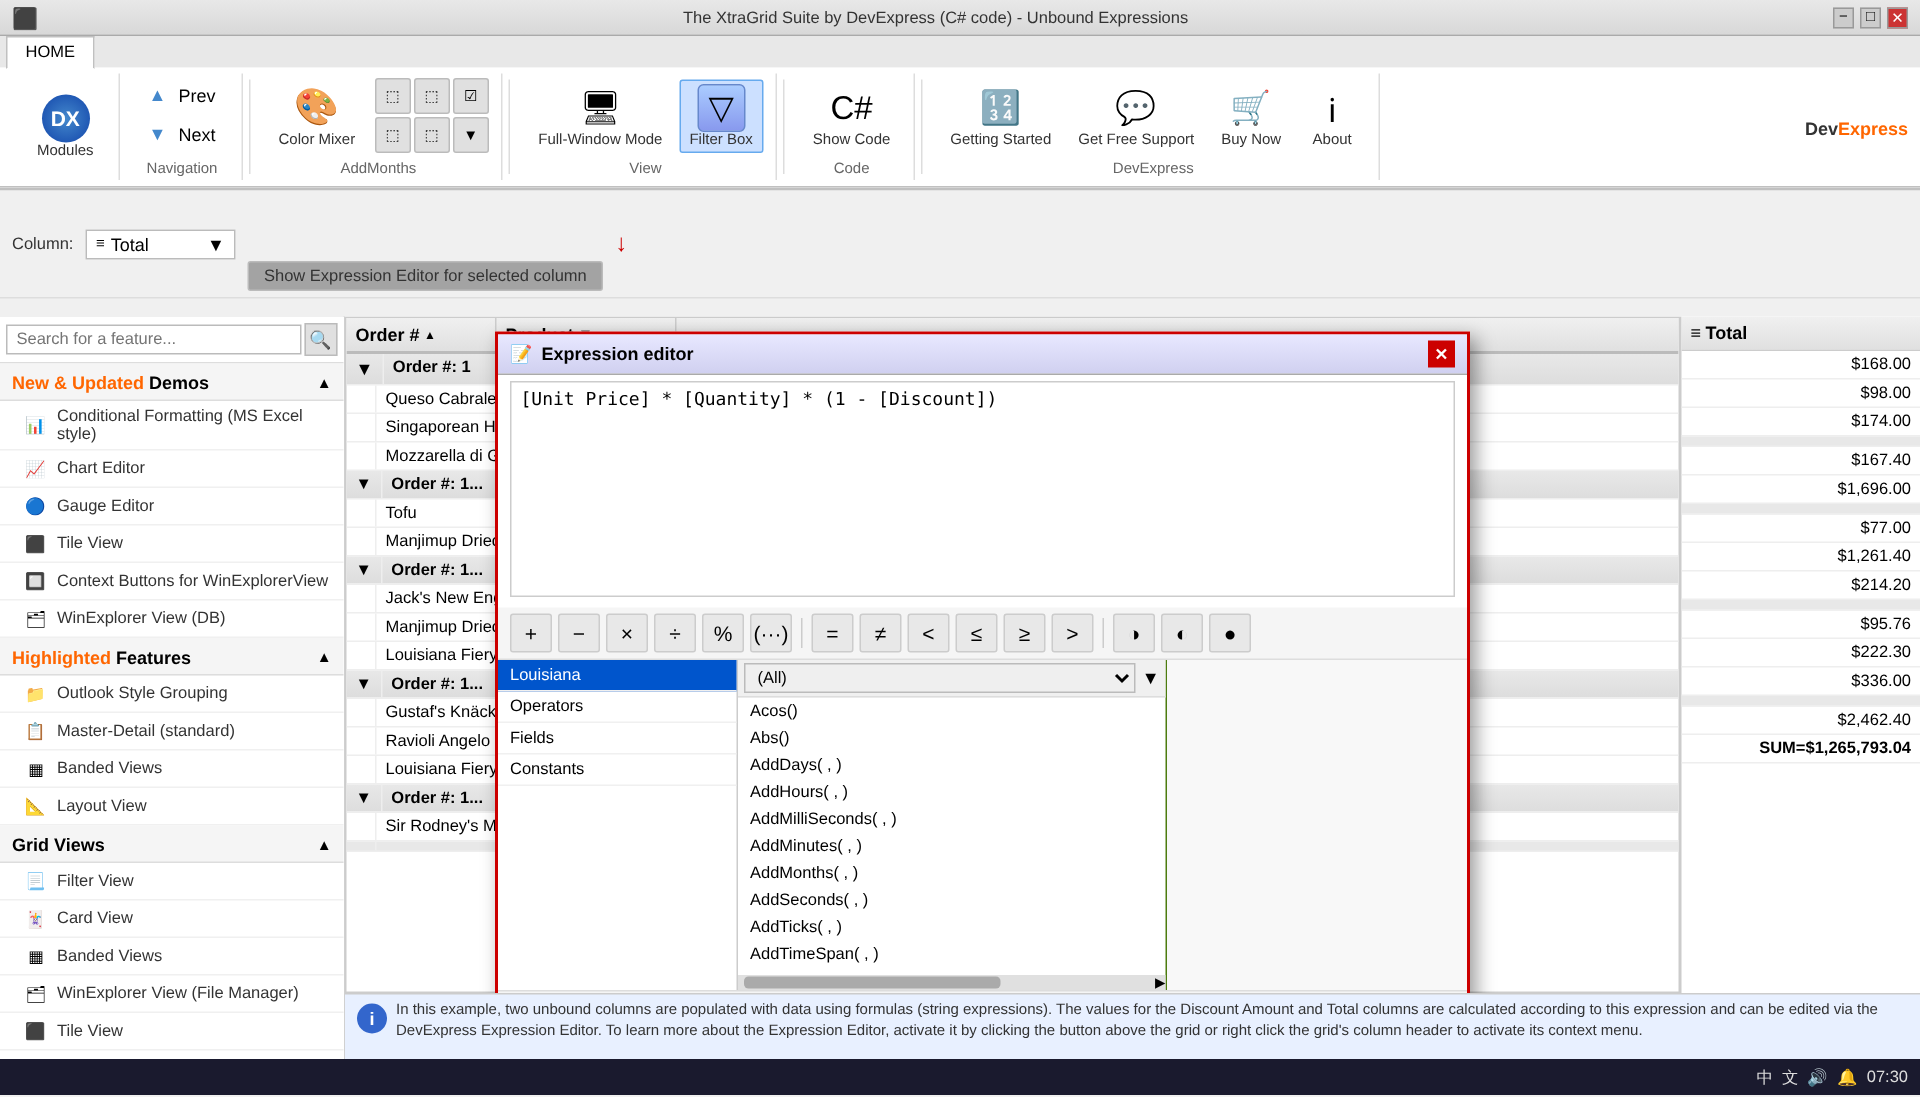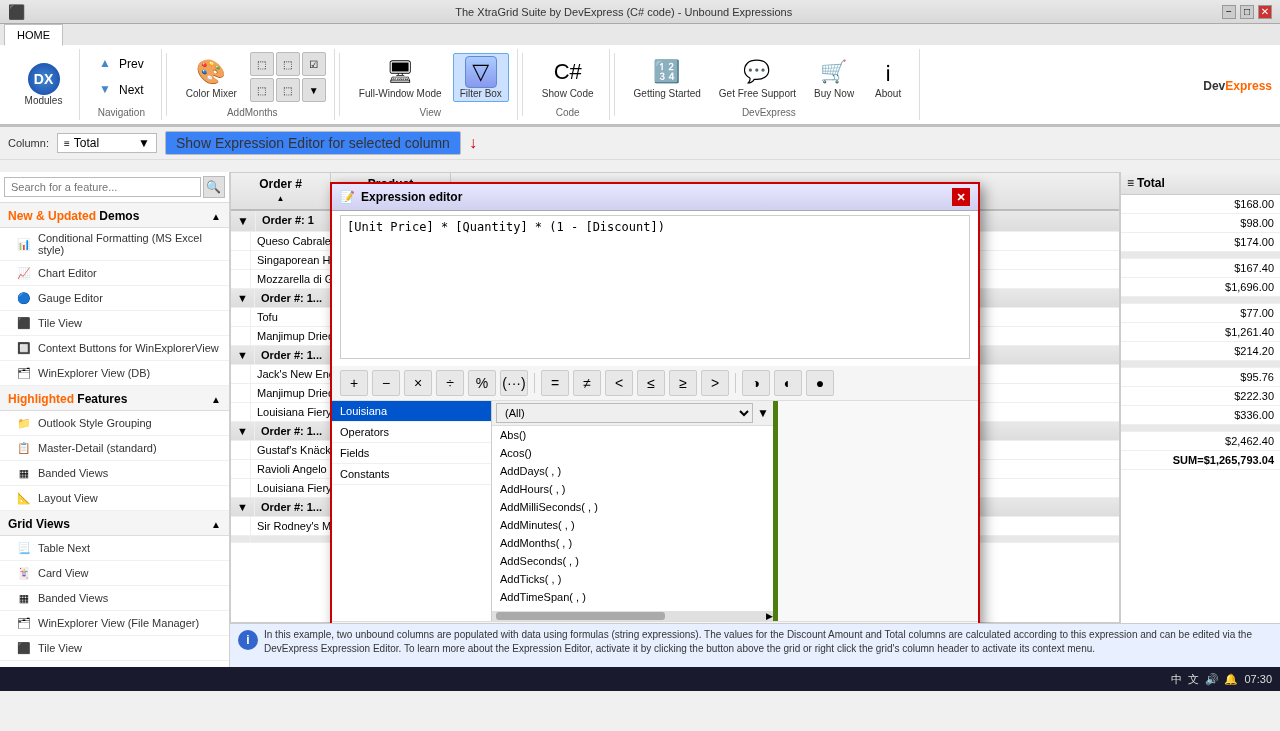--- a/index.html
+++ b/index.html
@@ -65,27 +65,27 @@
     .sidebar-item-icon { width: 16px; height: 16px; display: flex; align-items: center; justify-content: center; font-size: 11px; flex-shrink: 0; }
     .sidebar-item-text { font-size: 11px; color: #333; }
 
     
     .content-area { flex: 1; display: flex; flex-direction: column; background: #f5f5f5; overflow: hidden; }
 
     
     .column-bar { display: flex; align-items: center; gap: 8px; padding: 4px 8px; background: #f0f0f0; border-bottom: 1px solid #ddd; }
     .column-label { font-size: 11px; color: #333; }
     .column-select { display: flex; align-items: center; border: 1px solid #bbb; background: #fff; padding: 2px 6px; gap: 4px; cursor: pointer; min-width: 100px; }
-    .show-editor-btn { background: #3b82f6; border: 1px solid #bbb; padding: 3px 10px; font-size: 14px; cursor: pointer; color: #333; border-radius: 2px; }
+    .show-editor-btn { background: #a3a3a3; border: 1px solid #bbb; padding: 3px 10px; font-size: 11px; cursor: pointer; color: #333; border-radius: 2px; margin-top: 43px; }
 
     
     .grid-area { flex: 1; display: flex; overflow: hidden; position: relative; }
     .grid-table { flex: 1; overflow: auto; background: #fff; border: 1px solid #ccc; }
     .grid-header { display: flex; background: linear-gradient(to bottom, #f0f0f0, #e0e0e0); border-bottom: 2px solid #bbb; }
-    .grid-header-cell { padding: 4px 6px; font-size: 11px; font-weight: bold; border-right: 1px solid #ccc; min-width: 80px; display: flex; align-items: center; gap: 3px; flex-direction: column; }
+    .grid-header-cell { padding: 4px 6px; font-size: 11px; font-weight: bold; border-right: 1px solid #ccc; min-width: 80px; display: flex; align-items: center; gap: 3px; }
     .grid-row { display: flex; border-bottom: 1px solid #eee; }
     .grid-row.group { background: linear-gradient(to bottom, #e8e8e8, #ddd); font-weight: bold; }
     .grid-cell { padding: 3px 6px; font-size: 11px; border-right: 1px solid #eee; min-width: 80px; overflow: hidden; text-overflow: ellipsis; white-space: nowrap; }
 
     
     .right-panel { width: 160px; background: #fff; border-left: 1px solid #ccc; overflow-y: auto; }
     .right-panel-header { background: linear-gradient(to bottom, #f0f0f0, #e0e0e0); padding: 4px 6px; font-size: 11px; font-weight: bold; border-bottom: 1px solid #ccc; display: flex; align-items: center; gap: 3px; }
     .right-cell { padding: 3px 6px; font-size: 11px; border-bottom: 1px solid #eee; text-align: right; }
     .right-cell.bold { font-weight: bold; padding-left: 40px; }
 
@@ -102,21 +102,21 @@
     .dialog-close { width: 18px; height: 18px; background: #cc0000; color: #fff; border: none; cursor: pointer; font-size: 11px; font-weight: bold; display: flex; align-items: center; justify-content: center; }
     .dialog-expr { width: 100%; height: 144px; border: 1px solid #ccc; resize: none; padding: 4px 6px; font-size: 12px; font-family: monospace; }
     .dialog-toolbar { display: flex; align-items: center; gap: 4px; padding: 4px 8px; background: #f5f5f5; border-bottom: 1px solid #ddd; flex-wrap: wrap; }
     .expr-btn { width: 28px; height: 26px; background: #e8e8e8; border: 1px solid #ccc; cursor: pointer; font-size: 14px; display: flex; align-items: center; justify-content: center; border-radius: 2px; }
     .expr-sep { width: 1px; height: 20px; background: #ccc; margin: 0 2px; }
 
     .dialog-body { display: flex; gap: 0; height: 220px; }
     .dialog-left { width: 160px; border-right: 1px solid #ccc; }
     .dialog-left-item { padding: 4px 8px; font-size: 11px; cursor: pointer; border-bottom: 1px solid #f0f0f0; }
     .dialog-left-item.selected { background: #0055cc; color: #fff; }
-    .dialog-mid { flex: 1; border-right: 5px solid #4d7c0f; display: flex; flex-direction: column; }
+    .dialog-mid { flex: 1; border-right: 1px solid #4d7c0f; display: flex; flex-direction: column; }
     .dialog-mid-header { padding: 2px 4px; background: #f0f0f0; border-bottom: 1px solid #ddd; display: flex; align-items: center; gap: 4px; }
     .dialog-mid-select { flex: 1; border: 1px solid #bbb; font-size: 11px; padding: 2px 4px; }
     .dialog-mid-list { flex: 1; overflow-y: auto; }
     .dialog-mid-item { padding: 3px 8px; font-size: 11px; cursor: pointer; }
     .dialog-right { width: 200px; background: #f8f8f8; }
     .dialog-footer { padding: 6px 8px; display: flex; justify-content: flex-end; gap: 8px; background: #f5f5f5; border-top: 1px solid #ddd; }
     .dialog-footer-btn { padding: 4px 20px; font-size: 11px; cursor: pointer; border: 1px solid #999; background: #e8e8e8; border-radius: 2px; }
 
     
     ::-webkit-scrollbar { width: 8px; height: 8px; }
@@ -346,21 +346,21 @@
       </div>
     </div>
 
     <div class="section-header">
       <div class="section-title">Grid Views</div>
       <div class="section-arrow">▲</div>
     </div>
     <div>
       <div class="sidebar-item">
         <div class="sidebar-item-icon">📃</div>
-        <span class="sidebar-item-text">Table Next</span>
+        <span class="sidebar-item-text">Filter View</span>
       </div>
       <div class="sidebar-item">
         <div class="sidebar-item-icon">🃏</div>
         <span class="sidebar-item-text">Card View</span>
       </div>
       <div class="sidebar-item">
         <div class="sidebar-item-icon">▦</div>
         <span class="sidebar-item-text">Banded Views</span>
       </div>
       <div class="sidebar-item">
@@ -541,22 +541,22 @@
             </div>
 
             <div class="dialog-mid">
               <div class="dialog-mid-header">
                 <select class="dialog-mid-select">
                   <option>(All)</option>
                 </select>
                 <span>▼</span>
               </div>
               <div class="dialog-mid-list">
+                <div class="dialog-mid-item">Acos()</div>
                 <div class="dialog-mid-item">Abs()</div>
-                <div class="dialog-mid-item">Acos()</div>
                 <div class="dialog-mid-item">AddDays( , )</div>
                 <div class="dialog-mid-item">AddHours( , )</div>
                 <div class="dialog-mid-item">AddMilliSeconds( , )</div>
                 <div class="dialog-mid-item">AddMinutes( , )</div>
                 <div class="dialog-mid-item">AddMonths( , )</div>
                 <div class="dialog-mid-item">AddSeconds( , )</div>
                 <div class="dialog-mid-item">AddTicks( , )</div>
                 <div class="dialog-mid-item">AddTimeSpan( , )</div>
               </div>
 

